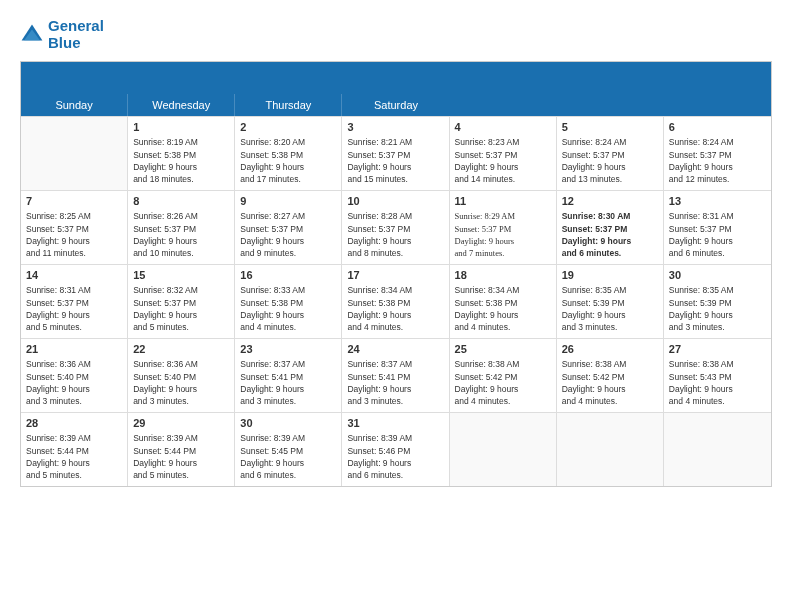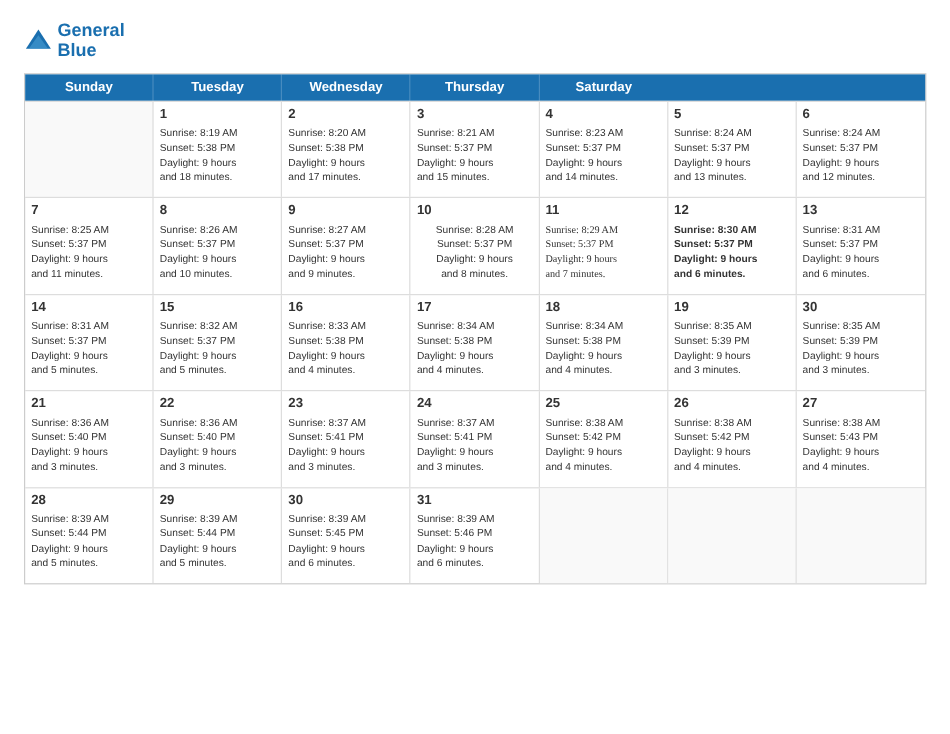--- a/index.html
+++ b/index.html
@@ -52,24 +52,25 @@
       border: 1px solid #ccc;
     }
     .cal-header {
       display: grid;
       grid-template-columns: repeat(7, 1fr);
       background: #1a6faf;
     }
     .cal-header-cell {
       color: #fff;
       font-size: 11px;
-      font-weight: bold;
+      font-weight: normal;
       text-align: center;
       padding: 5px 2px;
       border-right: 1px solid rgba(255,255,255,0.2);
+      margin-top: 32px;
     }
     .cal-header-cell:last-child { border-right: none; }
     .cal-body {
       display: flex;
       flex-direction: column;
       flex: 1;
     }
     .cal-row {
       display: grid;
       grid-template-columns: repeat(7, 1fr);
@@ -116,21 +117,20 @@
     </div>
     <div class="title-block">
       <div class="month-title"></div>
       <div class="location"></div>
     </div>
   </div>
 
   <div class="calendar">
     <div class="cal-header" id="cal-header">
         <div class="cal-header-cell">Sunday</div>
-        <div class="cal-header-cell">Tuesday</div>
         <div class="cal-header-cell">Wednesday</div>
         <div class="cal-header-cell">Thursday</div>
         <div class="cal-header-cell">Saturday</div>
       </div>
     <div class="cal-body" id="cal-body">
         <div class="cal-row">
           <div class="cal-cell empty"></div>
           <div class="cal-cell">
             <span class="day-num">1</span>
             <div class="cell-info" style="white-space: pre-line;">Sunrise: 8:19 AM
@@ -191,21 +191,21 @@
           </div>
           <div class="cal-cell">
             <span class="day-num">9</span>
             <div class="cell-info" style="white-space: pre-line;">Sunrise: 8:27 AM
 Sunset: 5:37 PM
 Daylight: 9 hours
 and 9 minutes.</div>
           </div>
           <div class="cal-cell">
             <span class="day-num">10</span>
-            <div class="cell-info" style="white-space: pre-line; text-align: center;">Sunrise: 8:28 AM
+            <div class="cell-info" style="white-space: pre-line;">Sunrise: 8:28 AM
 Sunset: 5:37 PM
 Daylight: 9 hours
 and 8 minutes.</div>
           </div>
           <div class="cal-cell">
             <span class="day-num">11</span>
             <div class="cell-info" style="white-space: pre-line; font-family: Liberation Serif, serif;">Sunrise: 8:29 AM
 Sunset: 5:37 PM
 Daylight: 9 hours
 and 7 minutes.</div>

